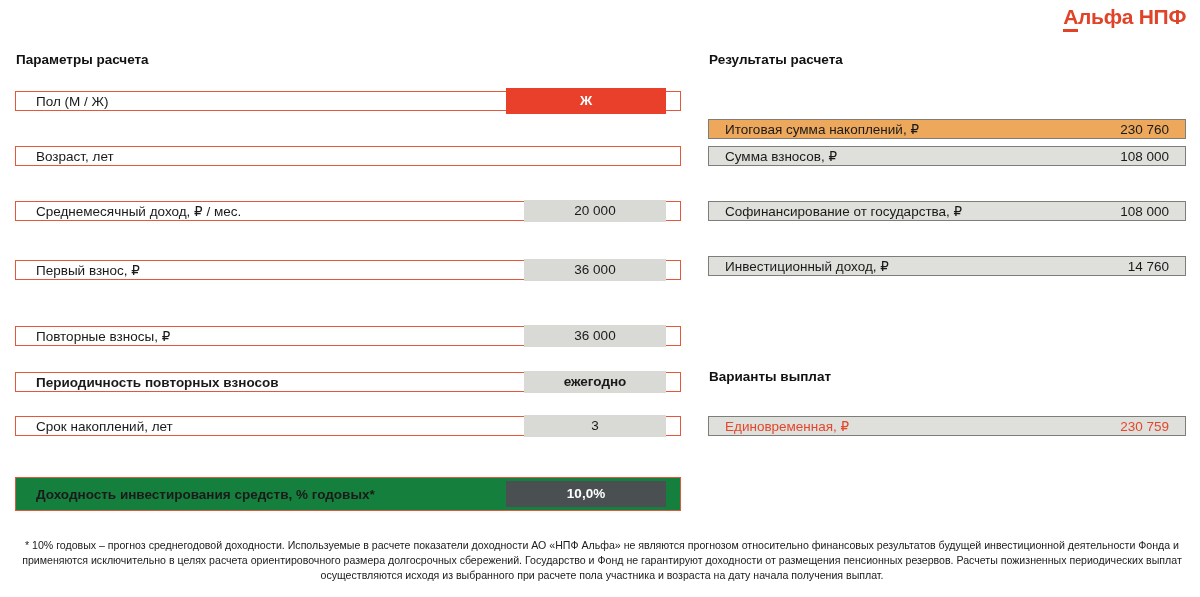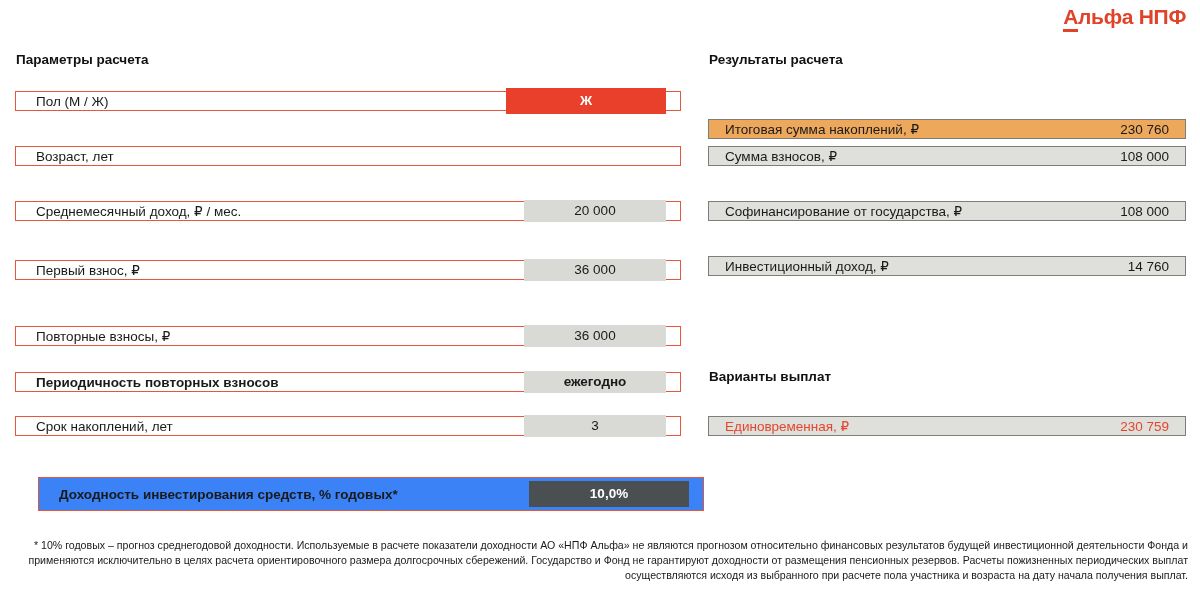--- a/index.html
+++ b/index.html
@@ -70,21 +70,21 @@
   }
 
   
   .param-row {
     left: 15px;
     width: 666px;
     border: 1.6px solid #e4573a;
     background: #ffffff;
     padding-left: 20px;
   }
-  .param-row.shaded { background: #3b82f6; margin-left: 23px; }
+  .param-row.shaded { background: #15803d; }
 
   .param-label {
     font-size: 13.5px;
     color: #1a1a1a;
     white-space: nowrap;
     flex: 0 0 auto;
   }
   .param-label.bold { font-weight: bold; }
 
   .param-value {
@@ -147,21 +147,21 @@
 
   
   .footnote {
     position: absolute;
     left: 16px;
     top: 538px;
     width: 1172px;
     font-size: 10.6px;
     line-height: 15.2px;
     color: #1a1a1a;
-    text-align: right;
+    text-align: center;
   }
 </style>
 </head>
 <body>
 
 <div class="page">
 
   <div class="header">
     <div class="brand"><span class="brand-first">А</span><span>льфа НПФ</span></div>
   </div>

